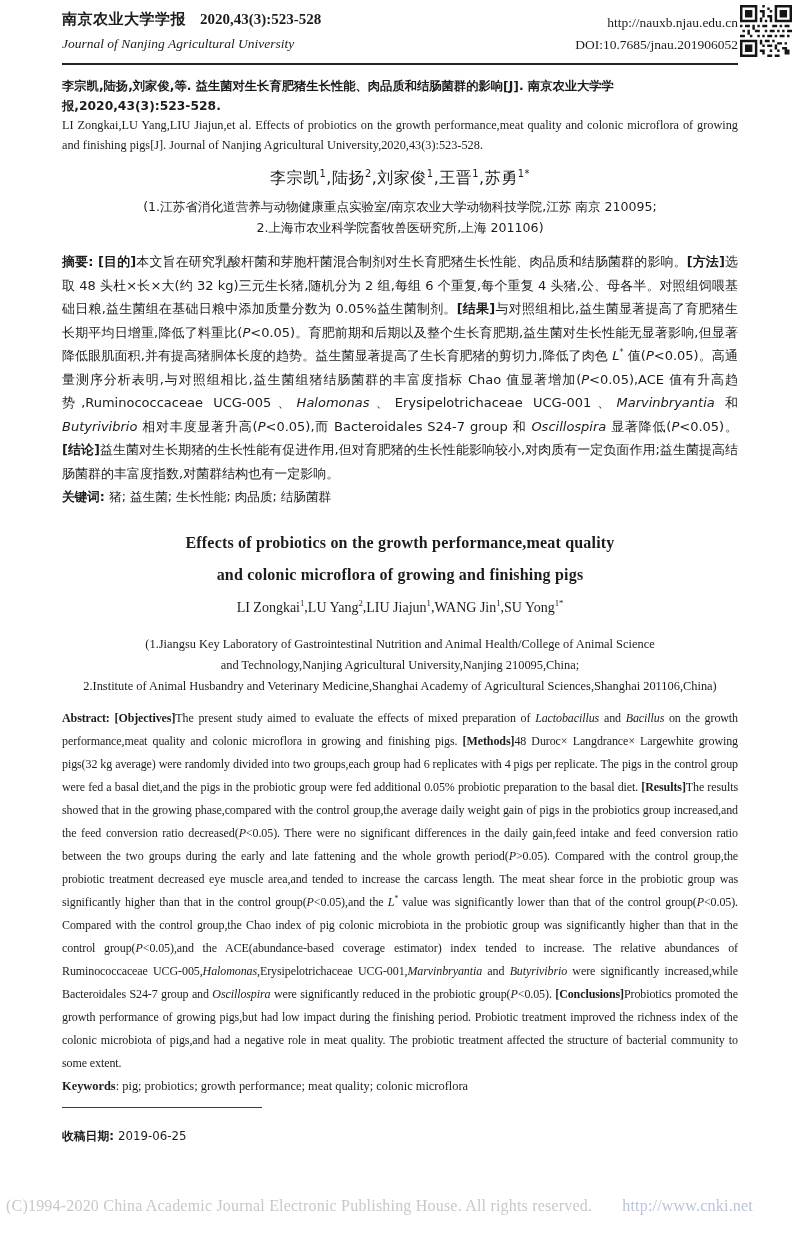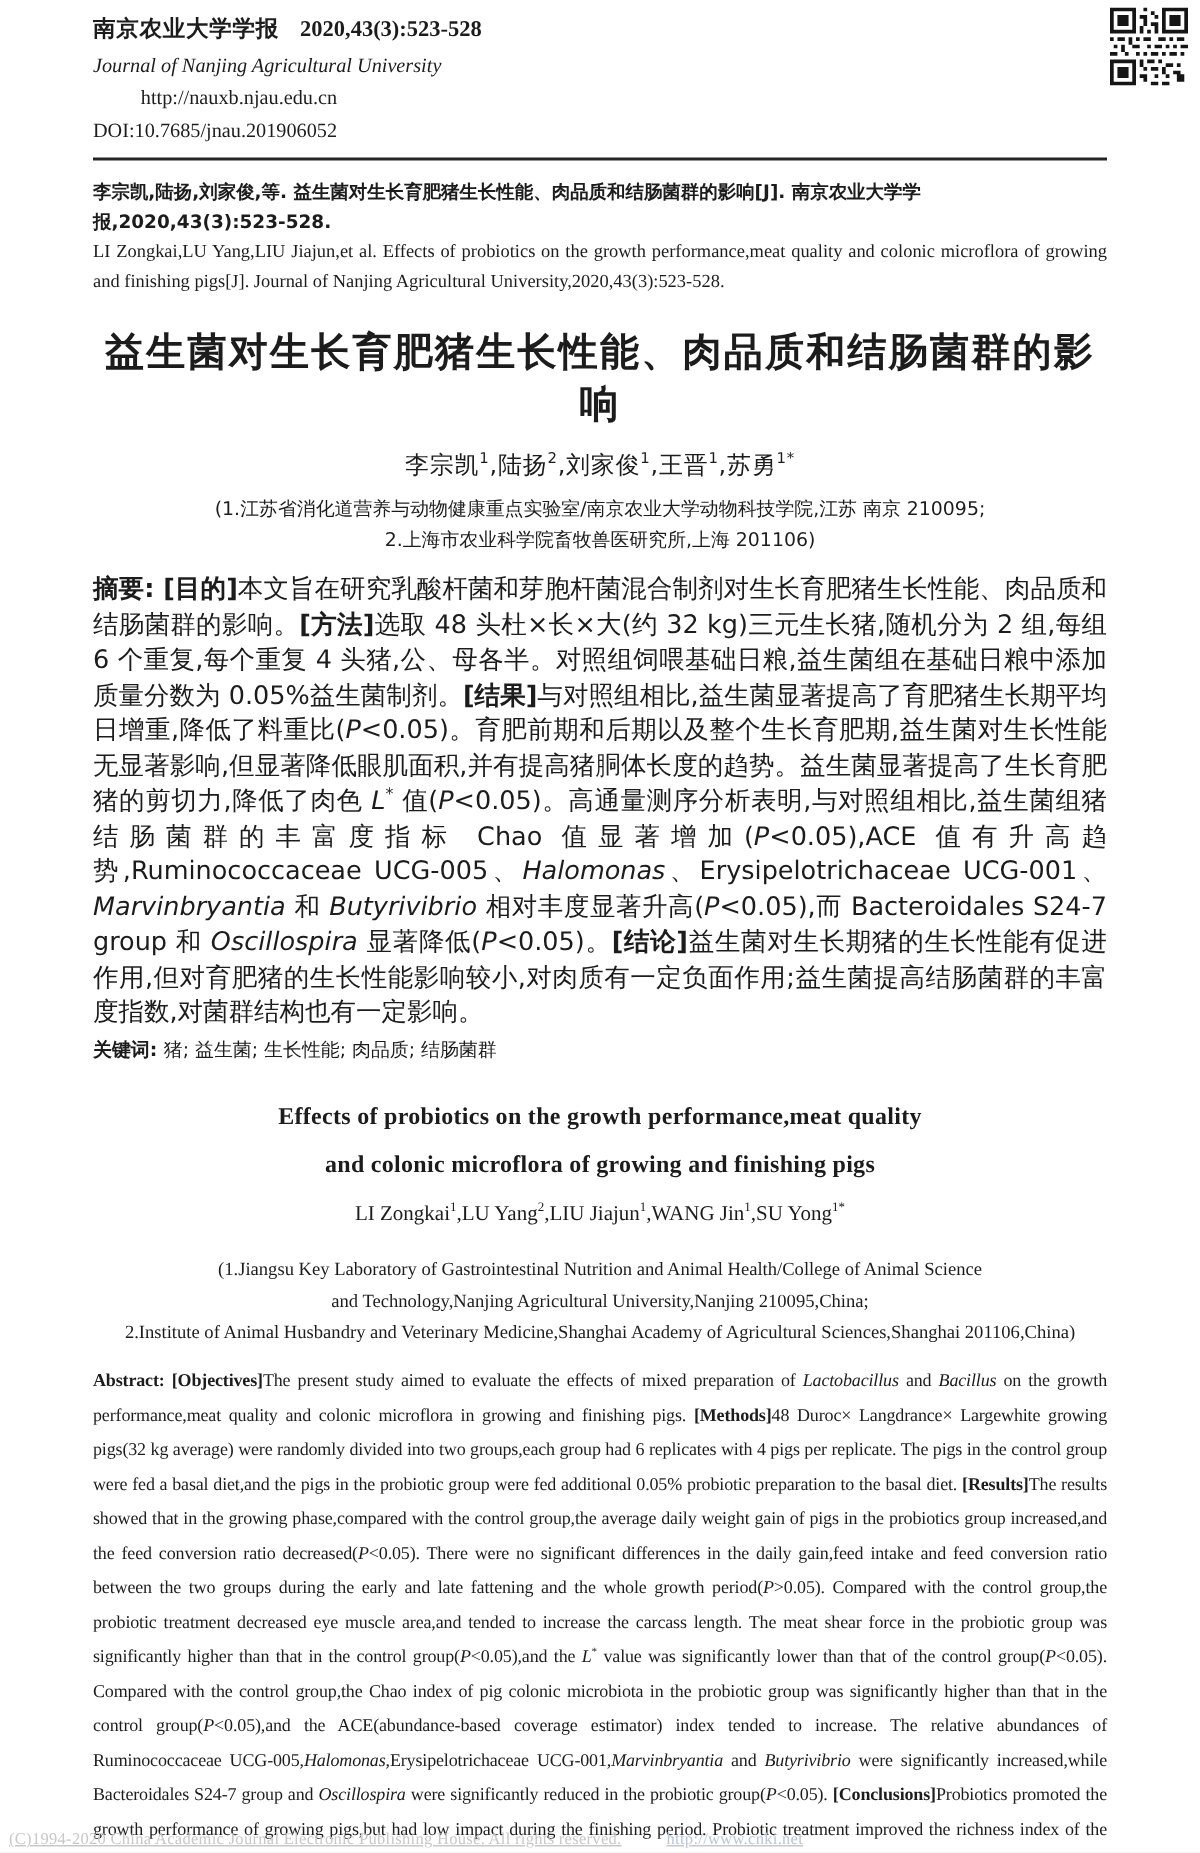--- a/index.html
+++ b/index.html
@@ -8,53 +8,53 @@
     position:relative;margin:0 auto;background:#ffffff;
     color:#1c1c1c;overflow:hidden;
     padding:10px 62px 0 62px;
     font-family:"DejaVu Sans","Liberation Sans",sans-serif;
   }
   .serif{font-family:"Liberation Serif","DejaVu Serif",serif;}
   .b{font-weight:bold;}
   .i{font-style:italic;}
   sup{font-size:0.62em;line-height:0;}
   
-  .hdr{display:flex;justify-content:space-between;align-items:flex-start;flex-direction:column;}
+  .hdr{display:flex;justify-content:space-between;align-items:flex-start;}
   .hdr-cn{font-size:15px;font-weight:bold;letter-spacing:0.5px;}
   .hdr-issue{font-weight:bold;margin-left:14px;font-family:"Liberation Serif",serif;letter-spacing:0;}
   .hdr-en{font-size:13.5px;margin-top:7px;font-style:italic;}
   .hdr-right{text-align:right;font-size:13.5px;line-height:22px;padding-top:2px;}
   .qr{position:absolute;top:5px;right:8px;width:52px;height:52px;}
   .rule{border-top:2.6px solid #242424;margin-top:7px;}
   
   .citation{margin-top:12px;font-size:12.3px;line-height:19.5px;}
   .cit-cn{font-weight:bold;}
   .cit-en{font-family:"Liberation Serif",serif;text-align:justify;}
   
   .title-cn{margin-top:20px;text-align:center;font-size:26px;font-weight:bold;letter-spacing:1.5px;}
   .authors-cn{margin-top:13px;text-align:center;font-size:16px;letter-spacing:0.5px;}
   .affil-cn{margin-top:7px;text-align:center;font-size:12.6px;line-height:21px;}
   
-  .abstract-cn{margin-top:12px;font-size:17px;line-height:23.5px;text-align:justify;}
+  .abstract-cn{margin-top:12px;font-size:13px;line-height:23.5px;text-align:justify;}
   .kw-cn{font-size:12.6px;line-height:23.5px;}
   .class-row{display:flex;font-size:12.6px;line-height:23.5px;}
   .class-row .ci{margin-right:58px;}
   .class-row .ci:last-child{margin-right:0;}
   
   .title-en{margin-top:18px;text-align:center;font-size:16px;line-height:32px;font-weight:bold;letter-spacing:0.2px;}
   .authors-en{margin-top:9px;text-align:center;font-size:14px;}
   .affil-en{margin-top:18px;text-align:center;font-size:12.4px;line-height:21px;}
   .abstract-en{margin-top:10px;font-size:12px;line-height:23px;text-align:justify;letter-spacing:-0.1px;}
   .kw-en{font-size:12.4px;line-height:23px;}
   
   .foot-rule{width:200px;border-top:1.3px solid #3a3a3a;margin-top:9px;}
   .footnotes{margin-top:18px;font-size:11.8px;line-height:20.5px;}
   
-  .copyright{position:absolute;left:6px;bottom:3px;font-family:"Liberation Serif",serif;
-    font-size:11px;color:#c8c8c8;letter-spacing:0.2px;white-space:nowrap;text-decoration:underline;}
+  .copyright{position:absolute;left:6px;bottom:20px;font-family:"Liberation Serif",serif;
+    font-size:16px;color:#c8c8c8;letter-spacing:0.2px;white-space:nowrap;}
   .copyright .url{color:#b7c6d8;margin-left:30px;}
 </style>
 </head>
 <body>
 
 <div class="page">
 
   <div class="hdr">
     <div>
       <div class="hdr-cn">
@@ -76,21 +76,20 @@
     <path fill="#151515" d="M9 0h1v1H9z M11 1h1v1h-1z M8 2h2v1H8z M12 2h1v1h-1z M9 3h1v2H9z M11 4h2v1h-2z M8 5h1v1H8z M12 5h1v1h-1z M8 6h1v1H8z M10 6h1v1h-1z M12 6h1v1h-1z M0 8h1v1H0z M2 8h2v1H2z M5 8h1v2H5z M7 8h1v1H7z M9 8h2v1H9z M13 8h2v1h-2z M16 8h1v1h-1z M18 8h2v1h-2z M1 10h1v1H1z M3 10h1v2H3z M6 10h2v1H6z M10 10h1v1h-1z M12 10h2v1h-2z M15 10h1v1h-1z M17 10h1v1h-1z M19 10h2v1h-2z M0 12h2v1H0z M4 12h1v1H4z M7 12h1v1H7z M9 12h1v1H9z M11 12h2v1h-2z M14 12h1v1h-1z M16 12h2v1h-2z M19 12h1v1h-1z M8 14h1v2H8z M10 14h2v1h-2z M13 14h1v1h-1z M15 15h2v1h-2z M18 15h1v1h-1z M9 16h1v1H9z M11 16h2v1h-2z M14 16h1v2h-1z M17 17h2v1h-2z M8 18h2v1H8z M12 18h1v1h-1z M15 18h1v1h-1z M18 18h2v2h-2z M9 19h1v1H9z M11 20h2v1h-2z M14 20h2v1h-2z"></path>
   </svg>
 
   <div class="rule"></div>
 
   <div class="citation">
     <div class="cit-cn">李宗凯,陆扬,刘家俊,等. 益生菌对生长育肥猪生长性能、肉品质和结肠菌群的影响[J]. 南京农业大学学报,2020,43(3):523-528.</div>
     <div class="cit-en">LI Zongkai,LU Yang,LIU Jiajun,et al. Effects of probiotics on the growth performance,meat quality and colonic microflora of growing and finishing pigs[J]. Journal of Nanjing Agricultural University,2020,43(3):523-528.</div>
   </div>
 
-  <h1 class="title-cn" style="margin:20px 0 0 0;font-size:26px;">益生菌对生长育肥猪生长性能、肉品质和结肠菌群的影响</h1>
   <div class="authors-cn"><span>李宗凯</span><sup>1</sup><span>,陆扬</span><sup>2</sup><span>,刘家俊</span><sup>1</sup><span>,王晋</span><sup>1</sup><span>,苏勇</span><sup>1*</sup></div>
   <div class="affil-cn">
     <div>(1.江苏省消化道营养与动物健康重点实验室/南京农业大学动物科技学院,江苏 南京 210095;</div>
     <div>2.上海市农业科学院畜牧兽医研究所,上海 201106)</div>
   </div>
 
   <p class="abstract-cn" style="margin:12px 0 0 0;"><span class="b">摘要: </span><span class="b">[目的]</span><span>本文旨在研究乳酸杆菌和芽胞杆菌混合制剂对生长育肥猪生长性能、肉品质和结肠菌群的影响。</span><span class="b">[方法]</span><span>选取 48 头杜×长×大(约 32 kg)三元生长猪,随机分为 2 组,每组 6 个重复,每个重复 4 头猪,公、母各半。对照组饲喂基础日粮,益生菌组在基础日粮中添加质量分数为 0.05%益生菌制剂。</span><span class="b">[结果]</span><span>与对照组相比,益生菌显著提高了育肥猪生长期平均日增重,降低了料重比(</span><span class="i">P</span><span>&lt;0.05)。育肥前期和后期以及整个生长育肥期,益生菌对生长性能无显著影响,但显著降低眼肌面积,并有提高猪胴体长度的趋势。益生菌显著提高了生长育肥猪的剪切力,降低了肉色 </span><span class="i">L</span><sup>*</sup><span> 值(</span><span class="i">P</span><span>&lt;0.05)。高通量测序分析表明,与对照组相比,益生菌组猪结肠菌群的丰富度指标 Chao 值显著增加(</span><span class="i">P</span><span>&lt;0.05),ACE 值有升高趋势,Ruminococcaceae UCG-005、</span><span class="i">Halomonas</span><span>、Erysipelotrichaceae UCG-001、</span><span class="i">Marvinbryantia</span><span> 和 </span><span class="i">Butyrivibrio</span><span> 相对丰度显著升高(</span><span class="i">P</span><span>&lt;0.05),而 Bacteroidales S24-7 group 和 </span><span class="i">Oscillospira</span><span> 显著降低(</span><span class="i">P</span><span>&lt;0.05)。</span><span class="b">[结论]</span><span>益生菌对生长期猪的生长性能有促进作用,但对育肥猪的生长性能影响较小,对肉质有一定负面作用;益生菌提高结肠菌群的丰富度指数,对菌群结构也有一定影响。</span></p>
   <div class="kw-cn"><span class="b">关键词: </span><span>猪; 益生菌; 生长性能; 肉品质; 结肠菌群</span></div>
 
   <div class="title-en serif">

